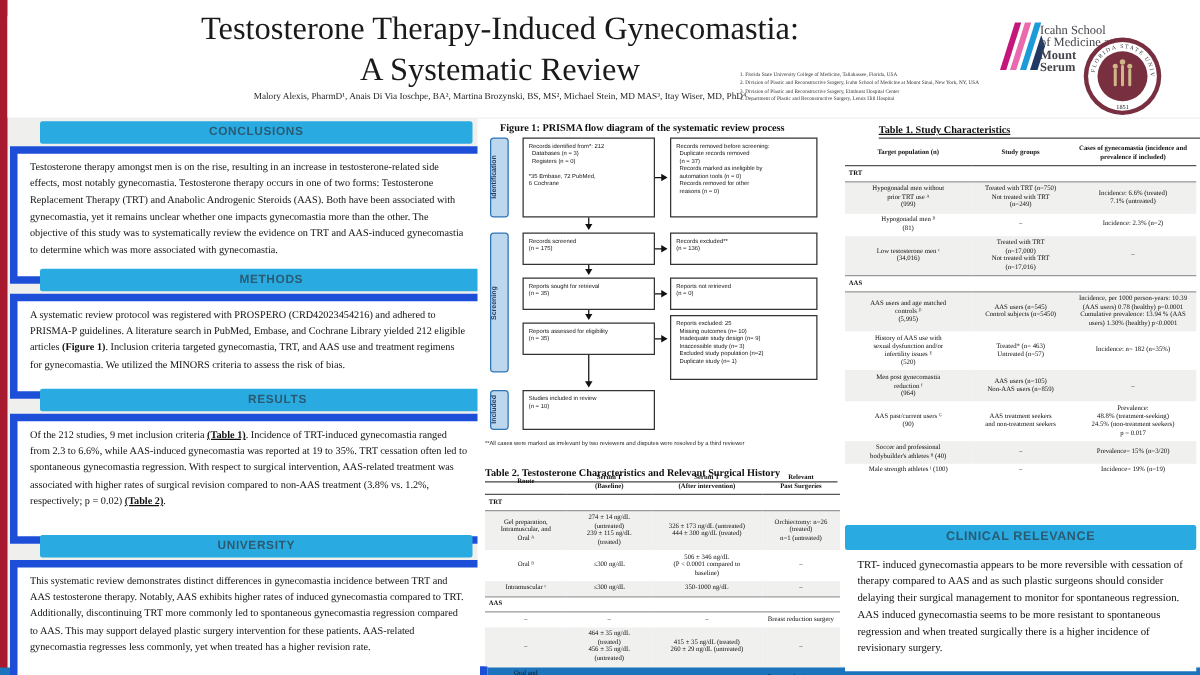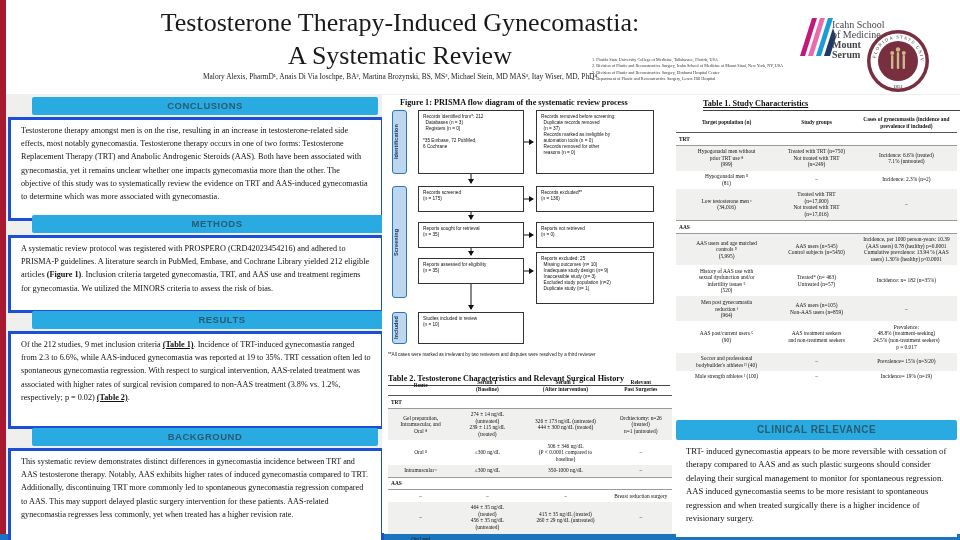--- a/index.html
+++ b/index.html
@@ -9,21 +9,21 @@
   .panel{position:absolute;background:#fff;}
   .title{position:absolute;left:40px;top:6px;width:720px;text-align:center;
          font-size:26px;line-height:33px;color:#1a1a1a;}
   .authors{position:absolute;left:40px;top:72px;width:720px;text-align:center;font-size:7.4px;color:#222;}
   .affils{position:absolute;left:592px;top:57px;width:218px;font-family:"Liberation Serif",serif;
           font-size:4.2px;line-height:6.4px;color:#333;}
   .affils div{white-space:nowrap;}
   .secbar{position:absolute;height:18px;background:#29ABE2;border-radius:2px;
           font-family:"Liberation Sans","DejaVu Sans",sans-serif;font-weight:bold;font-size:9.5px;
           letter-spacing:.5px;color:#2B5B72;text-align:center;line-height:18px;}
-  .bodybox{position:absolute;background:#fff;border:3px solid #1d4ed8;padding:4px 10px;
+  .bodybox{position:absolute;background:#fff;border:6px solid #1d4ed8;padding:4px 10px;
            font-size:8.2px;line-height:13.2px;color:#101010;}
   .bodybox .b{font-weight:bold;}
   .bodybox .u{font-weight:bold;text-decoration:underline;}
   .figtitle{position:absolute;font-weight:bold;font-size:8.2px;color:#101010;}
   .tbltitle{position:absolute;font-weight:bold;font-size:8.2px;color:#101010;border-bottom:1.5px solid #444;padding-bottom:2px;}
   
   #prisma{position:absolute;left:388px;top:110px;width:270px;height:240px;}
   .pbox{position:absolute;background:#fff;border:1px solid #333;
         font-family:"Liberation Sans","DejaVu Sans",sans-serif;font-size:4.7px;line-height:6px;
         padding:3px 4px;white-space:pre-line;color:#111;box-sizing:border-box;}
@@ -106,21 +106,21 @@
 
   <div class="secbar" style="left:32px;top:97px;width:346px;">CONCLUSIONS</div>
   <div class="bodybox" style="left:8px;top:117px;width:350px;height:90px;">Testosterone therapy amongst men is on the rise, resulting in an increase in testosterone-related side effects, most notably gynecomastia. Testosterone therapy occurs in one of two forms: Testosterone Replacement Therapy (TRT) and Anabolic Androgenic Steroids (AAS). Both have been associated with gynecomastia, yet it remains unclear whether one impacts gynecomastia more than the other. The objective of this study was to systematically review the evidence on  TRT and AAS-induced gynecomastia to determine which was more associated with gynecomastia.</div>
 
   <div class="secbar" style="left:32px;top:215px;width:346px;padding-left:12px;">METHODS</div>
   <div class="bodybox" style="left:8px;top:235px;width:350px;height:64px;"><span>A systematic review protocol was registered with PROSPERO  (CRD42023454216) and adhered to PRISMA-P guidelines. A literature search in PubMed, Embase, and Cochrane Library yielded 212 eligible articles </span><span class="b">(Figure 1)</span><span>. Inclusion criteria targeted gynecomastia, TRT, and AAS use and treatment regimens for gynecomastia. We utilized the MINORS criteria to assess the risk of bias.</span></div>
 
   <div class="secbar" style="left:32px;top:311px;width:380px;">RESULTS</div>
   <div class="bodybox" style="left:8px;top:331px;width:350px;height:84px;"><span>Of the 212 studies, 9 met inclusion criteria </span><span class="u">(Table 1)</span><span>. Incidence of TRT-induced gynecomastia ranged from 2.3 to 6.6%, while AAS-induced gynecomastia was reported at 19 to 35%. TRT cessation often led to spontaneous gynecomastia regression.  With respect to surgical intervention, AAS-related treatment was associated with higher rates of surgical revision compared to non-AAS treatment (3.8% vs. 1.2%, respectively; p = 0.02) </span><span class="u">(Table 2)</span><span>.</span></div>
 
-  <div class="secbar" style="left:32px;top:428px;width:346px;">BACKGROUND</div>
+  <div class="secbar" style="left:32px;top:428px;width:346px;">UNIVERSITY</div>
   <div class="bodybox" style="left:8px;top:448px;width:350px;height:82px;">This systematic review demonstrates distinct differences in gynecomastia incidence between TRT and AAS testosterone therapy. Notably, AAS exhibits higher rates of induced gynecomastia compared to TRT. Additionally, discontinuing TRT more commonly led to spontaneous gynecomastia regression compared to AAS. This may support delayed plastic surgery intervention for these patients. AAS-related gynecomastia regresses less commonly, yet when treated has a higher revision rate.</div>
 
   <div class="panel" style="left:382px;top:95px;width:578px;height:438px;"></div>
 
   <div class="figtitle" style="left:400px;top:98px;width:260px;">Figure 1: PRISMA flow diagram of the systematic review process</div>
   <div id="prisma">
     <div class="plabel" style="left:4px;top:0;width:15px;height:64px;">Identification</div>
     <div class="plabel" style="left:4px;top:76px;width:15px;height:112px;">Screening</div>
     <div class="plabel" style="left:4px;top:202px;width:15px;height:32px;">Included</div>
 

